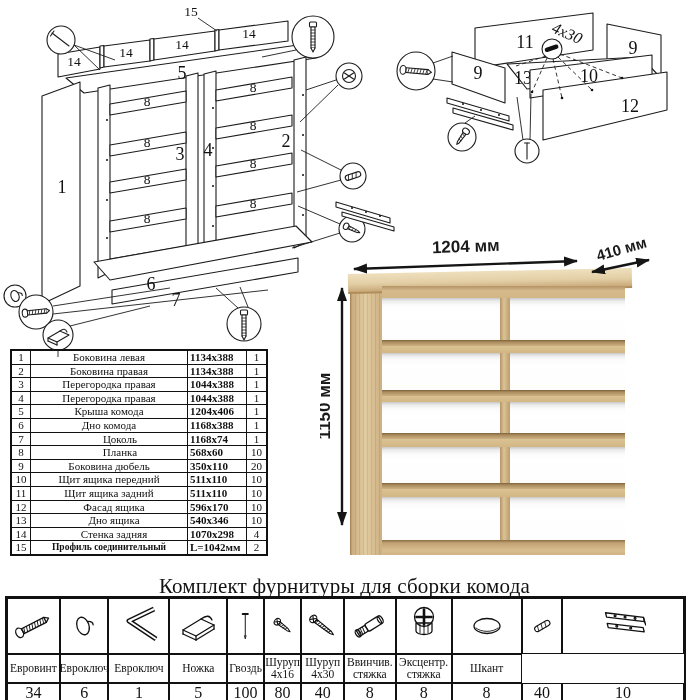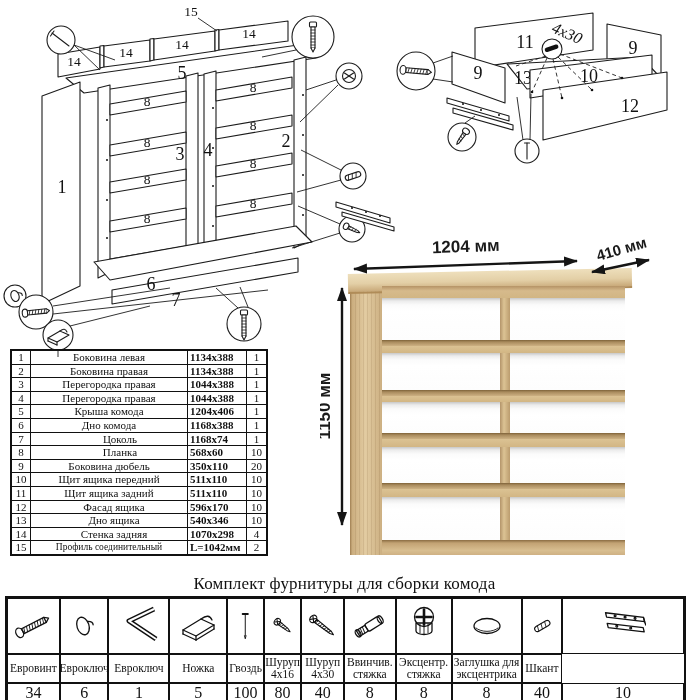--- a/index.html
+++ b/index.html
@@ -44,21 +44,21 @@
   .oak-strip{background:linear-gradient(180deg,#7e6238 0,#a98b5d 2px,#cdb183 6px,#dbc293 45%,#d2b684 100%);}
   .oak-strip.first{background:linear-gradient(180deg,#b59366 0,#d6ba8c 40%,#d2b684 100%);}
   .oak-strip.base{background:linear-gradient(180deg,#8a6c42 0,#c2a273 20%,#d8be90 70%,#cfb184 100%);}
   .drawer-row{display:flex;}
   .dw{flex:1;background:linear-gradient(180deg,#c8c8c8 0,#ececec 3px,#fbfbfb 7px,#ffffff 13px,#fdfdfd 100%);}
   .dw.left{flex:0 0 118px;}
   .dw-div{flex:0 0 10px;background:linear-gradient(90deg,#b3946a,#dcc394 40%,#bb9c6e);}
 
   
   .kit-title{position:absolute;left:0;top:574px;width:689px;text-align:center;
-             font-size:17px;letter-spacing:.2px;}
+             font-size:21px;letter-spacing:.2px;}
   .kit{position:absolute;left:5px;top:596px;width:677px;border:2px solid #111;}
   .kit-row{display:grid;}
   .hw-cell{border:1px solid #111;display:flex;align-items:center;justify-content:center;
            text-align:center;overflow:hidden;}
   .hw-i{height:54px;}
   .hw-n{height:27px;font-size:11.5px;line-height:11.5px;padding:0 1px;}
   .hw-q{height:18px;font-size:16px;}
   .hw-i svg{width:46px;height:50px;}
 </style>
 </head>
@@ -454,21 +454,21 @@
           <td class="td-qty">10</td>
         </tr>
         <tr>
           <td class="td-num">14</td>
           <td class="td-name ind1">Стенка задняя</td>
           <td class="td-size">1070x298</td>
           <td class="td-qty">4</td>
         </tr>
         <tr>
           <td class="td-num">15</td>
-          <td class="td-name ind0" style="font-size: 9.5px;">Профиль соединительный</td>
+          <td class="td-name ind0" style="font-size: 9.5px; font-weight: bold;">Профиль соединительный</td>
           <td class="td-size">L=1042мм</td>
           <td class="td-qty">2</td>
         </tr>
       </tbody>
   </table>
 
   <div class="kit-title">Комплект фурнитуры для сборки комода</div>
   <div class="kit">
     <div class="kit-row" style="grid-template-columns: 52fr 48fr 60fr 57fr 36fr 37fr 42fr 51fr 55fr 69fr 40fr 120fr;">
         <div class="hw-cell hw-i">
@@ -595,21 +595,20 @@
     <div class="kit-row" style="grid-template-columns: 52fr 48fr 60fr 57fr 36fr 37fr 42fr 51fr 55fr 69fr 40fr 120fr;">
         <div class="hw-cell hw-n">Евровинт</div>
         <div class="hw-cell hw-n">Евроключ</div>
         <div class="hw-cell hw-n">Евроключ</div>
         <div class="hw-cell hw-n">Ножка</div>
         <div class="hw-cell hw-n">Гвоздь</div>
         <div class="hw-cell hw-n">Шуруп 4x16</div>
         <div class="hw-cell hw-n">Шуруп 4x30</div>
         <div class="hw-cell hw-n">Ввинчив. стяжка</div>
         <div class="hw-cell hw-n">Эксцентр. стяжка</div>
-        <div class="hw-cell hw-n">Заглушка для эксцентрика</div>
         <div class="hw-cell hw-n">Шкант</div>
       </div>
     <div class="kit-row" style="grid-template-columns: 52fr 48fr 60fr 57fr 36fr 37fr 42fr 51fr 55fr 69fr 40fr 120fr;">
         <div class="hw-cell hw-q">34</div>
         <div class="hw-cell hw-q">6</div>
         <div class="hw-cell hw-q">1</div>
         <div class="hw-cell hw-q">5</div>
         <div class="hw-cell hw-q">100</div>
         <div class="hw-cell hw-q">80</div>
         <div class="hw-cell hw-q">40</div>

